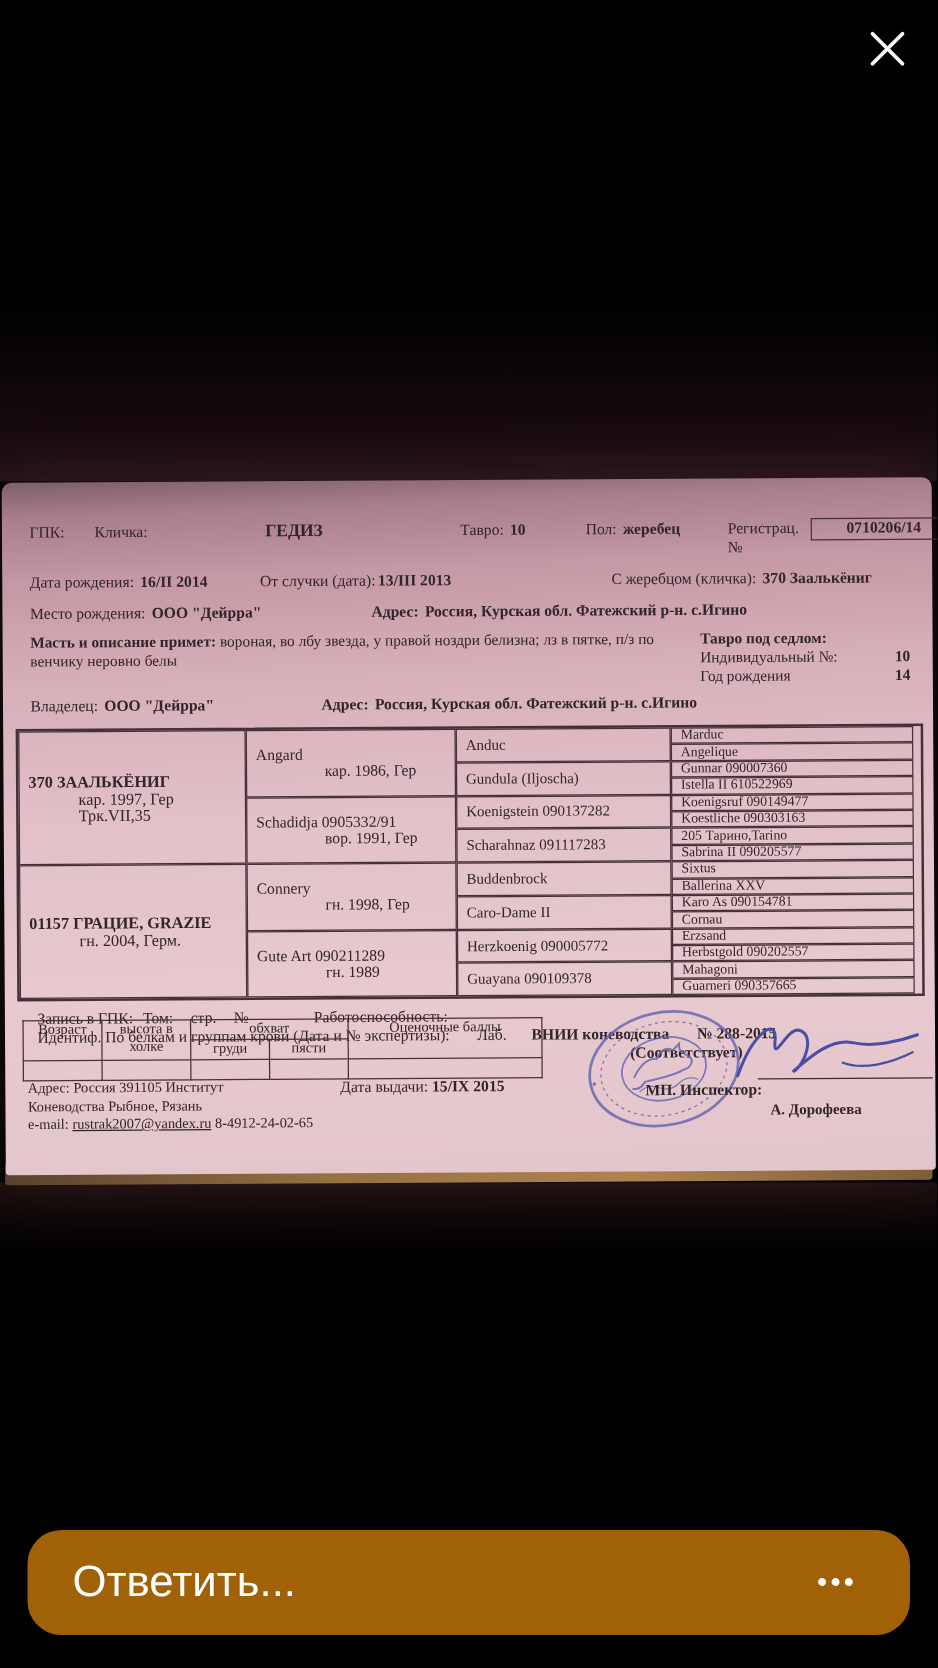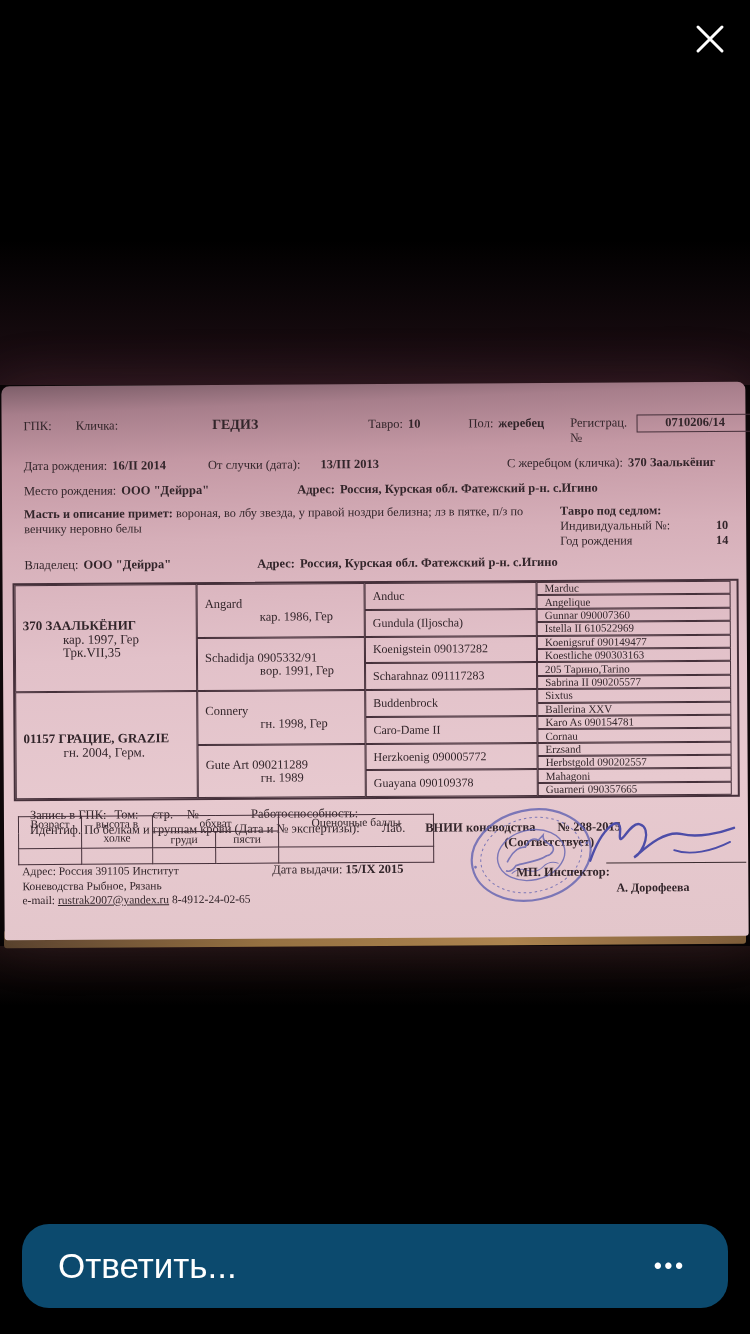--- a/index.html
+++ b/index.html
@@ -23,21 +23,21 @@
   .g2{font-size:12.5px;line-height:14px}
   .g2 .dt{padding-left:55px}
   .g3{justify-content:center}
   .g4{font-size:11px;line-height:11px;justify-content:center}
   .absx{position:absolute}
   .mtab{border-collapse:collapse;font-size:11.5px;text-align:center;color:#32252a}
   .mtab td{border:1.5px solid #45303a;padding:0 3px;height:15px;vertical-align:top;line-height:14px}
   .smalltxt{font-size:11.5px;line-height:14.5px}
   .u{text-decoration:underline}
   .insline{border-bottom:1.5px solid #3a2c30}
-  .reply{position:absolute;left:22px;top:1224px;width:706px;height:84px;background:#0c4a6e;border-radius:27px;display:flex;align-items:center;justify-content:space-between;padding:0 36px;box-sizing:border-box;cursor:text;z-index:5}
+  .reply{position:absolute;left:22px;top:1224px;width:706px;height:84px;background:#a16207;border-radius:27px;display:flex;align-items:center;justify-content:space-between;padding:0 36px;box-sizing:border-box;cursor:text;z-index:5}
   .reply-text{color:#fff;font-size:35px}
   .more-btn{background:none;border:none;color:#fff;font-size:22px;letter-spacing:3px;font-weight:700;cursor:pointer;padding:6px}
 </style>
 </head>
 <body>
 
 <div class="screen">
 
   <button class="close-btn">
     <span>
@@ -54,29 +54,29 @@
   <div class="paper">
 
     <div class="r" style="margin-top:32px">
       <span style="margin-left:22px">ГПК:</span>
       <span style="margin-left:24px">Кличка:</span>
       <span class="b" style="margin-left:94px;font-size:14px">ГЕДИЗ</span>
       <span style="margin-left:110px">Тавро:</span>
       <span class="b" style="margin-left:5px">10</span>
       <span style="margin-left:48px">Пол:</span>
       <span class="b" style="margin-left:5px">жеребец</span>
-      <span style="margin-left:26px">Регистрац. №</span>
+      <span style="margin-left:38px">Регистрац. №</span>
       <span class="regbox" style="margin-left:9px">0710206/14</span>
     </div>
 
     <div class="r" style="margin-top:10px">
       <span style="margin-left:22px">Дата рождения:</span>
       <span class="b" style="margin-left:5px">16/II 2014</span>
       <span style="margin-left:42px">От случки (дата):</span>
-      <span class="b" style="margin-left:20px">13/III 2013</span>
+      <span class="b" style="margin-left:2px">13/III 2013</span>
       <span style="margin-left:128px">С жеребцом (кличка):</span>
       <span class="b" style="margin-left:5px">370 Заалькёниг</span>
     </div>
 
     <div class="r" style="margin-top:10px">
       <span style="margin-left:22px">Место рождения:</span>
       <span class="b" style="margin-left:5px">ООО "Дейрра"</span>
       <span class="b" style="margin-left:88px">Адрес:</span>
       <span class="b" style="margin-left:5px">Россия, Курская обл. Фатежский р-н. с.Игино</span>
     </div>

